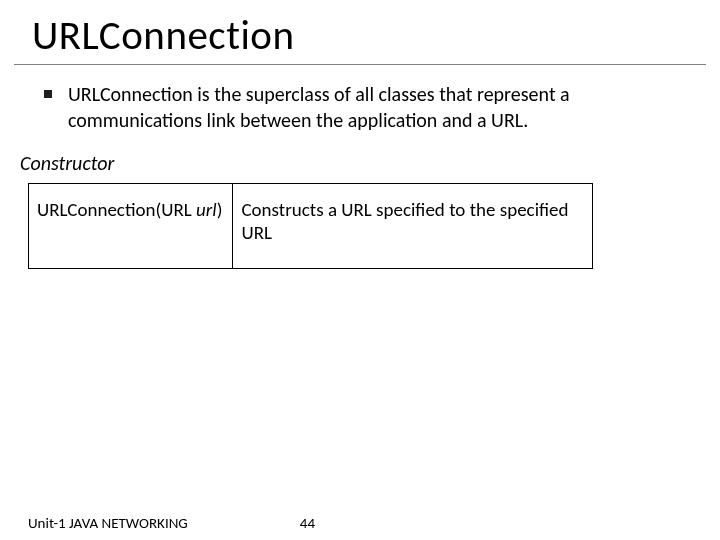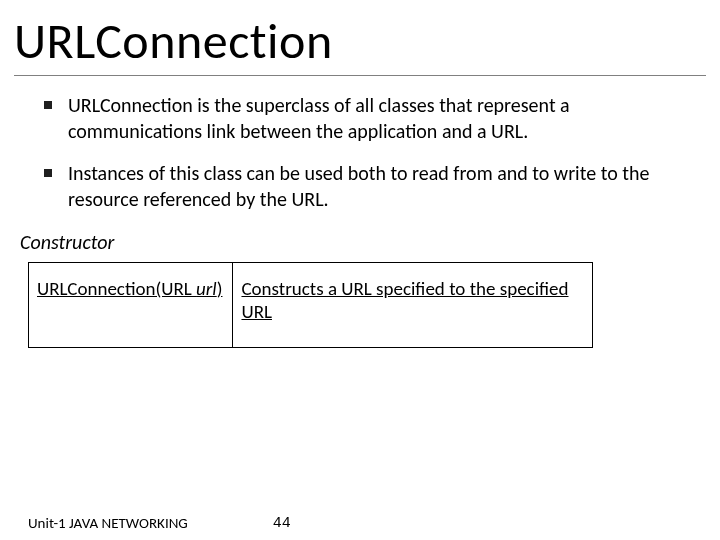--- a/index.html
+++ b/index.html
@@ -6,23 +6,23 @@
   body {
     width: 720px;
     height: 540px;
     background: #ffffff;
     font-family: Calibri, "Segoe UI", Arial, sans-serif;
     color: #000000;
     position: relative;
     overflow: hidden;
   }
   .title {
-    font-size: 50px;
+    font-size: 41px;
     font-weight: 400;
-    padding: 10px 14px 4px 14px;
+    padding: 10px 14px 4px 32px;
     letter-spacing: 0.5px;
   }
   .title-rule {
     border: none;
     border-top: 1px solid #808080;
     margin: 0 14px 16px 14px;
   }
   .bullets {
     padding: 0 16px 0 44px;
   }
@@ -51,21 +51,20 @@
   }
   .constructor-table {
     border-collapse: collapse;
     margin-left: 28px;
     font-size: 19px;
   }
   .constructor-table td {
     border: 1.5px solid #000;
     padding: 14px 10px 24px 8px;
     vertical-align: top;
-    text-decoration: underline;
   }
   .constructor-table td.sig {
     white-space: nowrap;
   }
   .constructor-table td.desc {
     width: 360px;
   }
   .italic { font-style: italic; }
   .footer {
     position: absolute;
@@ -75,43 +74,38 @@
     display: flex;
     align-items: center;
     font-size: 15px;
     font-weight: 400;
     padding: 0 12px;
   }
   .footer .unit {
     white-space: nowrap;
   }
   .footer .page {
-    margin-left: 85px;
+    margin-left: 112px;
     white-space: nowrap;
-    font-family: Liberation Mono, monospace;
   }
   .footer .inst {
     margin-left: auto;
     white-space: nowrap;
   }
 </style>
 </head>
 <body>
 
 <h1 class="title">URLConnection</h1>
 <hr class="title-rule">
 
 <div class="bullets">
   <div class="bullet">
     <span class="marker"></span>
     <span class="text">URLConnection is the superclass of all classes that represent a communications link between the application and a URL.</span>
-  </div>
-  <div class="bullet">
-    <span class="marker"></span>
-    <span class="text">Instances of this class can be used both to read from and to write to the resource referenced by the URL.</span>
   </div>
 </div>
 
 <div class="section-label">Constructor</div>
 
 <table class="constructor-table">
   <tbody>
       <tr>
     <td class="sig"><span>URLConnection(URL </span><span class="italic">url</span><span>)</span></td>
     <td class="desc">Constructs a URL specified to the specified URL</td>

